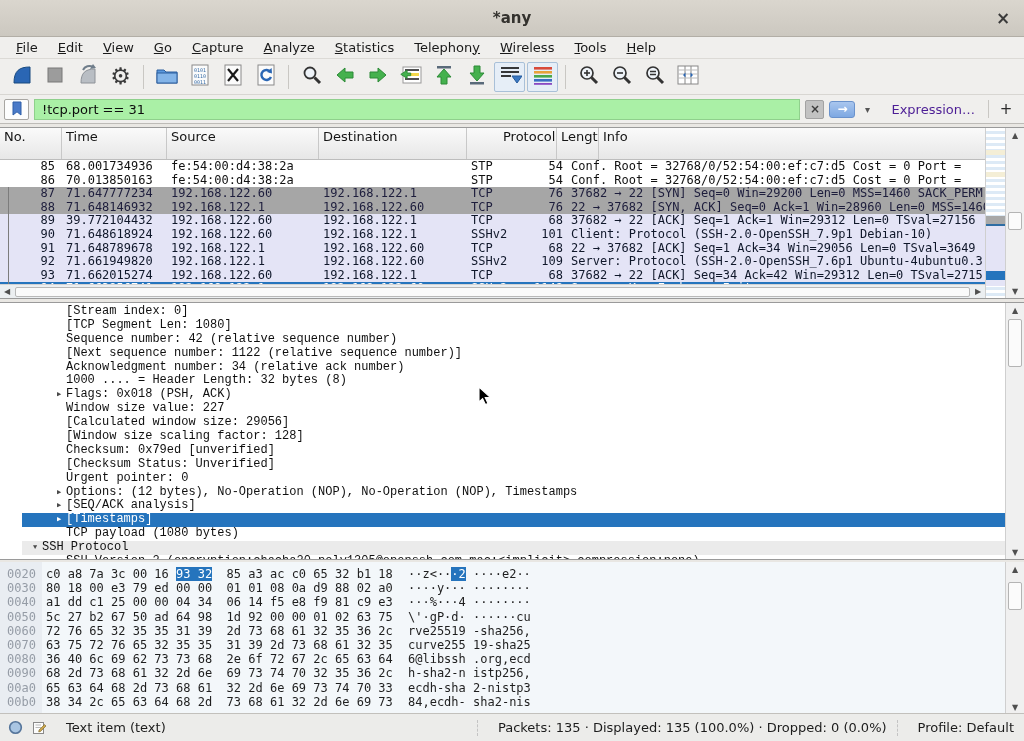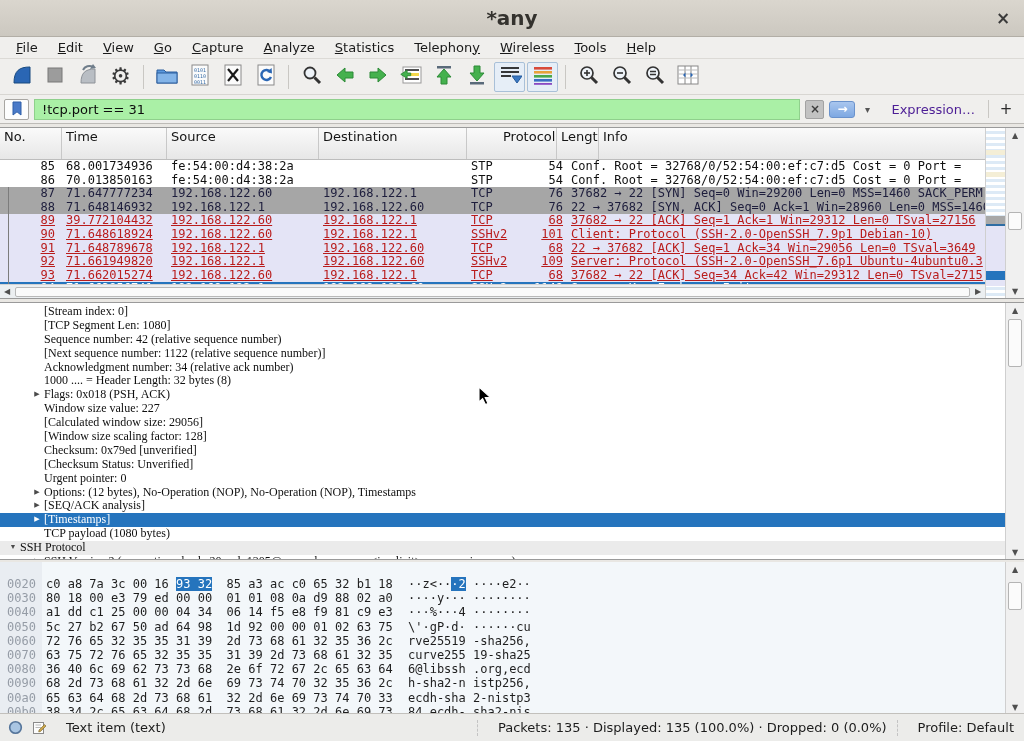--- a/index.html
+++ b/index.html
@@ -11,21 +11,21 @@
     overflow:hidden;
     font-size:13px;
     color:#1a1a1a;
   }
   .mono { font-family:"DejaVu Sans Mono", monospace; }
 
   
   .titlebar { height:37px; background:linear-gradient(#dad6ce,#ccc8c0);
     display:flex; align-items:center; justify-content:center; position:relative;
     border-bottom:1px solid #b2aea6; }
-  .title-text { font-weight:bold; font-size:20px; color:#34322e; }
+  .title-text { font-weight:bold; font-size:15px; color:#34322e; }
   .close-btn { position:absolute; right:10px; top:7px; width:22px; height:22px;
     display:flex; align-items:center; justify-content:center;
     color:#3a3a3a; font-size:17px; font-weight:bold; cursor:default; }
 
   
   .menubar { height:22px; background:#f0efed; display:flex; align-items:center;
     padding-left:6px; border-bottom:1px solid #dcdad6; }
   .menu-item { padding:2px 10px 3px 10px; white-space:nowrap; }
 
   
@@ -62,21 +62,21 @@
   .plist-header { height:32px; display:flex; background:linear-gradient(#fafafa,#e7e7e7);
     border-bottom:1px solid #bdbdbd; flex:none; }
   .ph-cell { font-size:13px; padding:0 0 0 4px; border-right:1px solid #c8c8c8;
     white-space:nowrap; overflow:hidden; color:#151515; line-height:17px; flex:none; }
   .ph-cell:last-child { flex:1; border-right:none; }
   .plist-rows { flex:1; overflow:hidden; position:relative; }
   .prow { height:13.6px; line-height:13.6px; display:flex; white-space:nowrap;
     font-family:"DejaVu Sans Mono", monospace; font-size:12px; overflow:hidden; }
   .prow.white { background:#ffffff; color:#101010; }
   .prow.grey  { background:#a6a6a6; color:#1d1d3c; }
-  .prow.lav   { background:#e4e4f6; color:#b91c1c;text-decoration:underline; }
+  .prow.lav   { background:#e4e4f6; color:#0f172a; }
   .prow.sel   { background:#2574bd; color:#ffffff; }
   .pcell { flex:none; overflow:hidden; padding-left:4px; }
   .pcell.c-no  { width:62px; text-align:right; padding-right:7px; padding-left:0; }
   .pcell.c-time{ width:105px; }
   .pcell.c-src { width:152px; }
   .pcell.c-dst { width:148px; }
   .pcell.c-pro { width:58px; }
   .pcell.c-len { width:42px; text-align:right; padding-right:4px; }
   .pcell.c-info{ flex:1; }
   .conv-line { position:absolute; left:8px; width:1px; background:#7c7c7c; }
@@ -105,34 +105,34 @@
     display:flex; align-items:center; }
   .hs-arrow { width:14px; height:100%; display:flex; align-items:center; justify-content:center;
     font-size:8px; color:#4f4f4f; flex:none; }
   .hs-thumb { flex:1; height:10px; background:#fafafa; border:1px solid #b8b8b8;
     border-radius:2px; margin:0 1px; }
 
   
   .details-wrap { height:258px; background:#fff; border-top:1px solid #9a9a9a;
     border-bottom:1px solid #9a9a9a; margin-top:3px; display:flex; overflow:hidden; }
   .details-main { flex:1; overflow:hidden; padding-top:2px; }
-  .dline { height:13.9px; line-height:13.9px; font-family:Liberation Serif, serif;
-    font-size:12px; white-space:nowrap; display:flex; color:#0f0f0f; overflow:hidden; }
+  .dline { height:13.9px; line-height:13.9px; font-family:Liberation Mono, monospace;
+    font-size:12px; white-space:nowrap; display:flex; color:#0f0f0f; overflow:hidden;margin-left:22px; }
   .dline .d-exp { width:14px; flex:none; text-align:center; font-size:7px; color:#4a4a4a;
     line-height:13.9px; }
   .dline.ind1 { padding-left:30px; }
   .dline.ind0 { padding-left:6px; }
   .dline.selected { background:#2574bd; color:#fff; }
   .dline.selected .d-exp { color:#fff; }
   .dline.shaded { background:#ebebeb; }
 
   
   .hex-wrap { height:153px; background:#f3f7fa; border-bottom:1px solid #9a9a9a;
     margin-top:2px; display:flex; overflow:hidden; }
-  .hex-main { flex:1; overflow:hidden; padding-top:15px;
+  .hex-main { flex:1; overflow:hidden; padding-top:5px;
     background:linear-gradient(90deg,#e9edf2 0 42px,transparent 42px); }
   .hexrow { height:14.2px; line-height:14.2px; font-family:"DejaVu Sans Mono",monospace;
     font-size:12px; white-space:pre; display:flex; color:#1e1e1e; }
   .hx-off { width:46px; flex:none; padding-left:7px; color:#959ca6; }
   .hx-bytes { width:362px; flex:none; }
   .hx-ascii { flex:1; }
   .hx-sel { background:#2574bd; color:#fff; }
 
   
   .statusbar { height:28px; background:#ececea; border-top:1px solid #c2c0bc;

